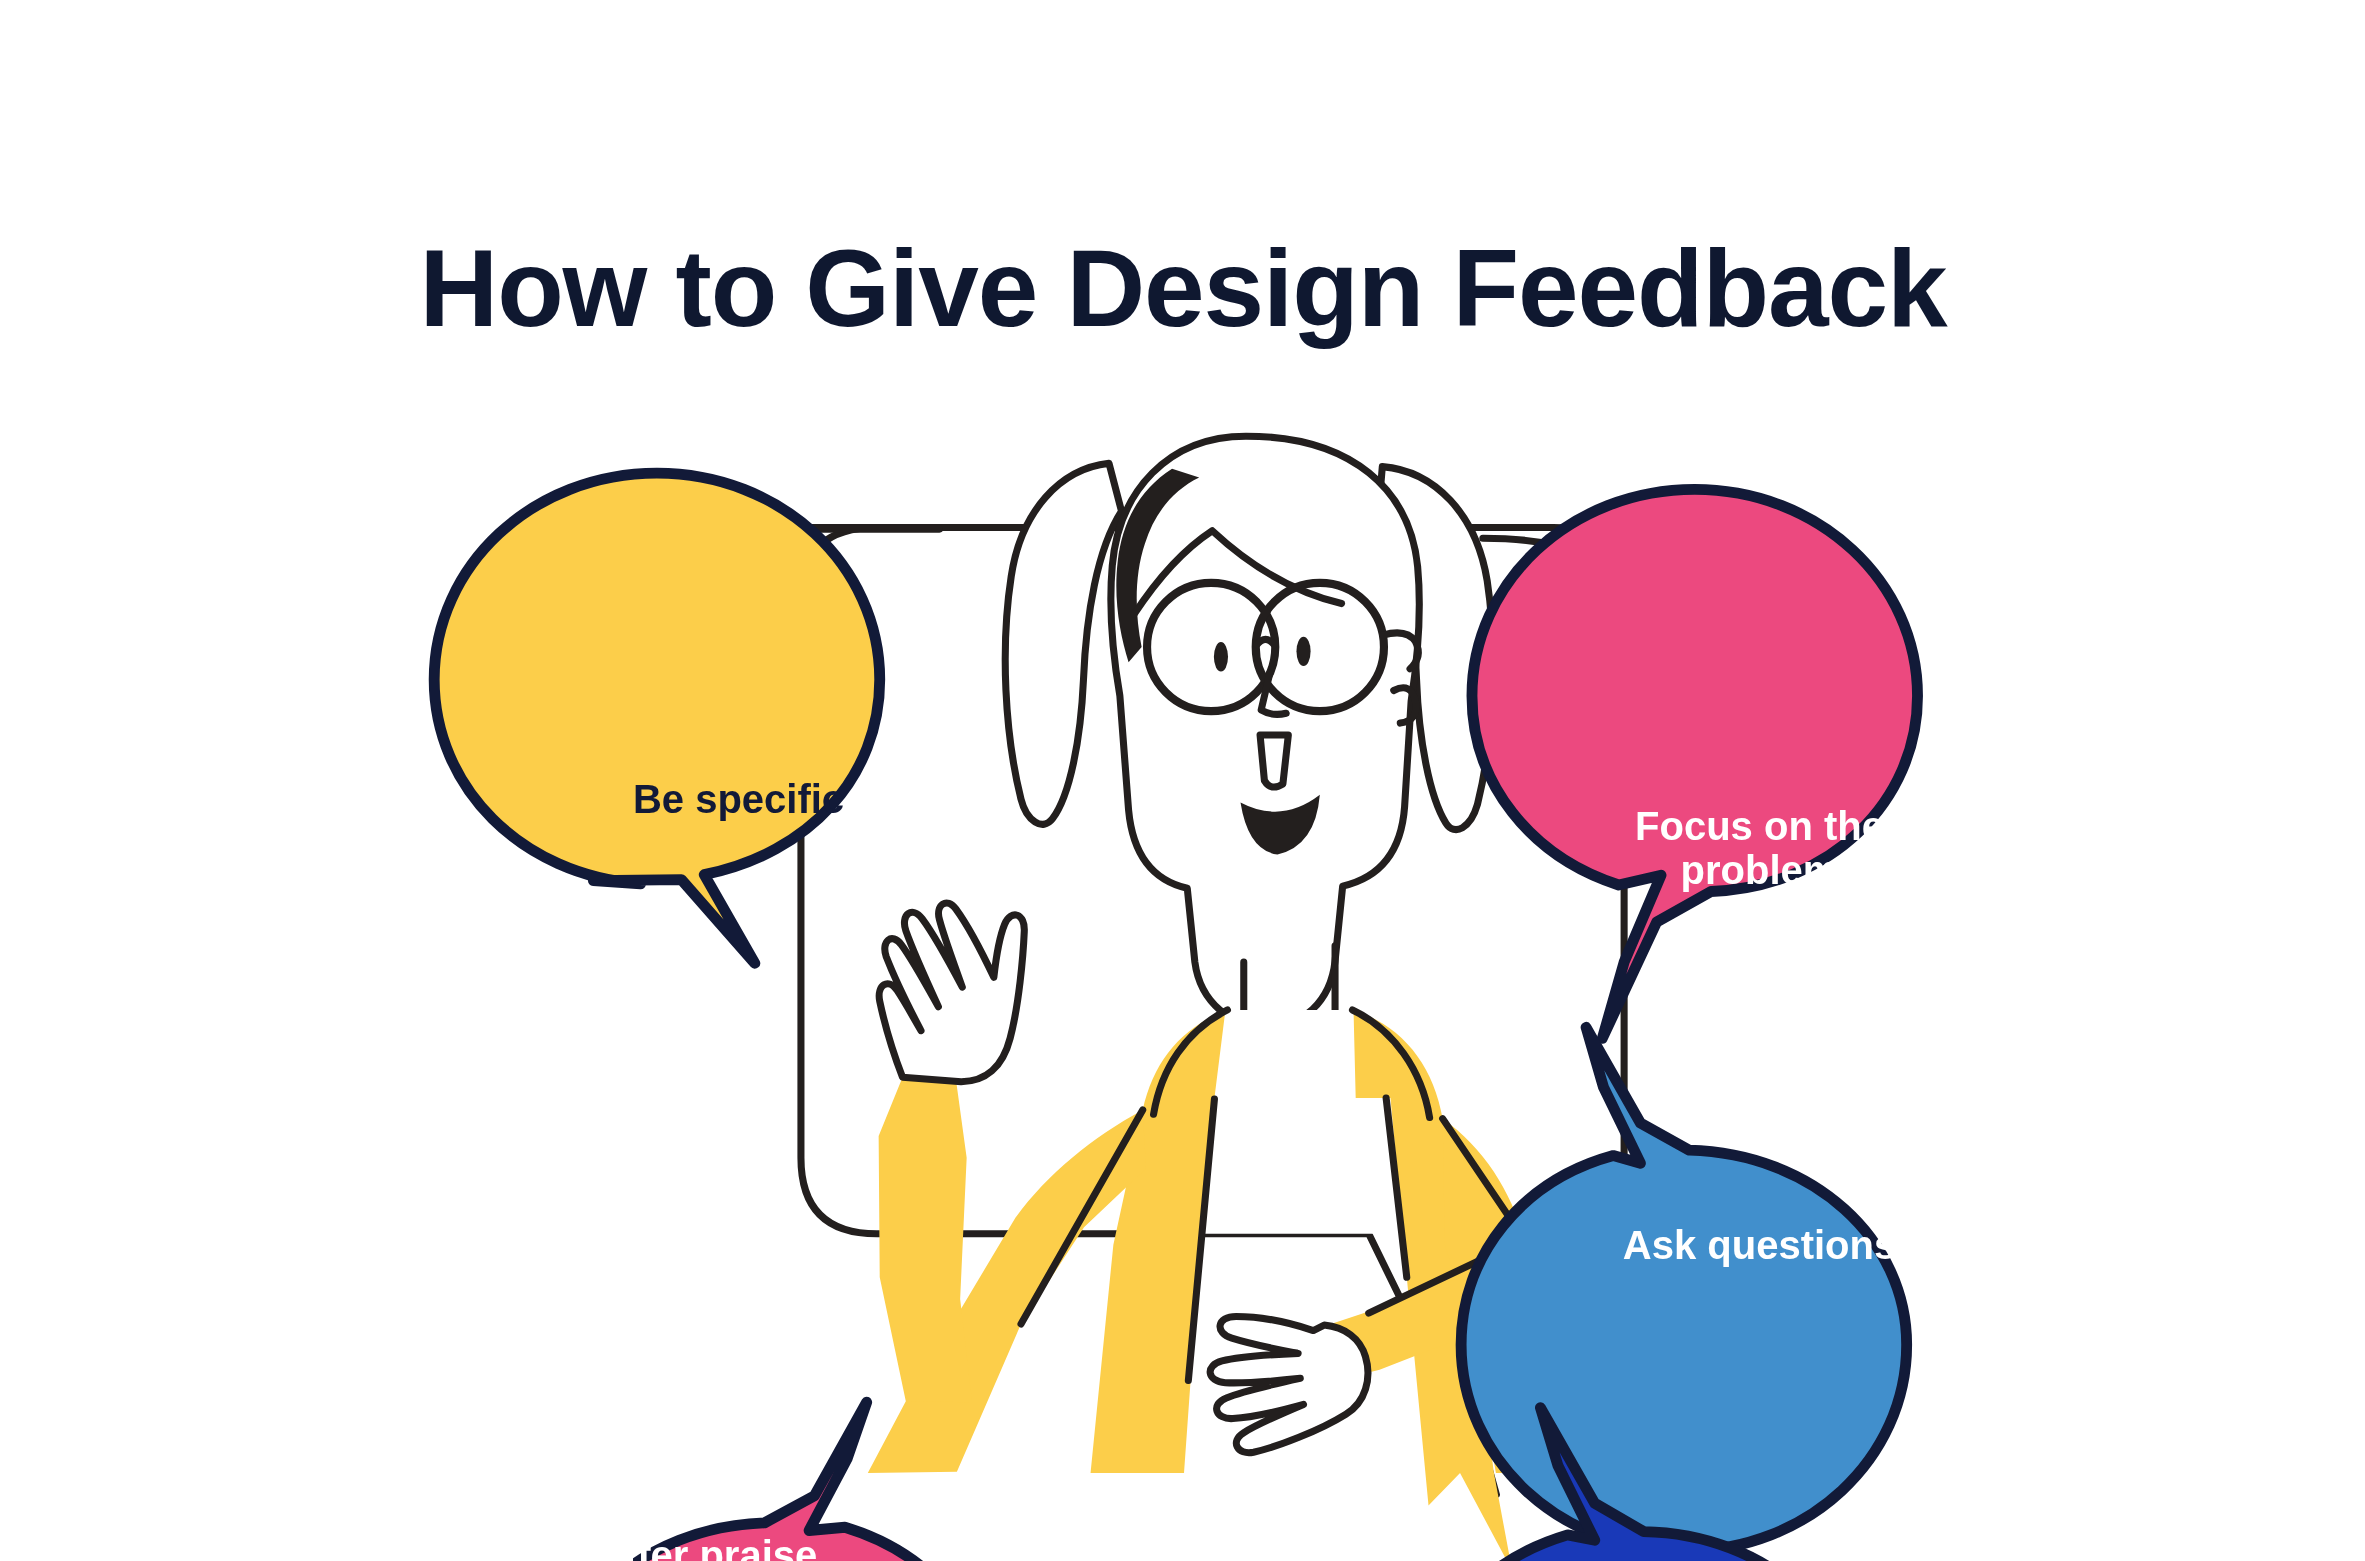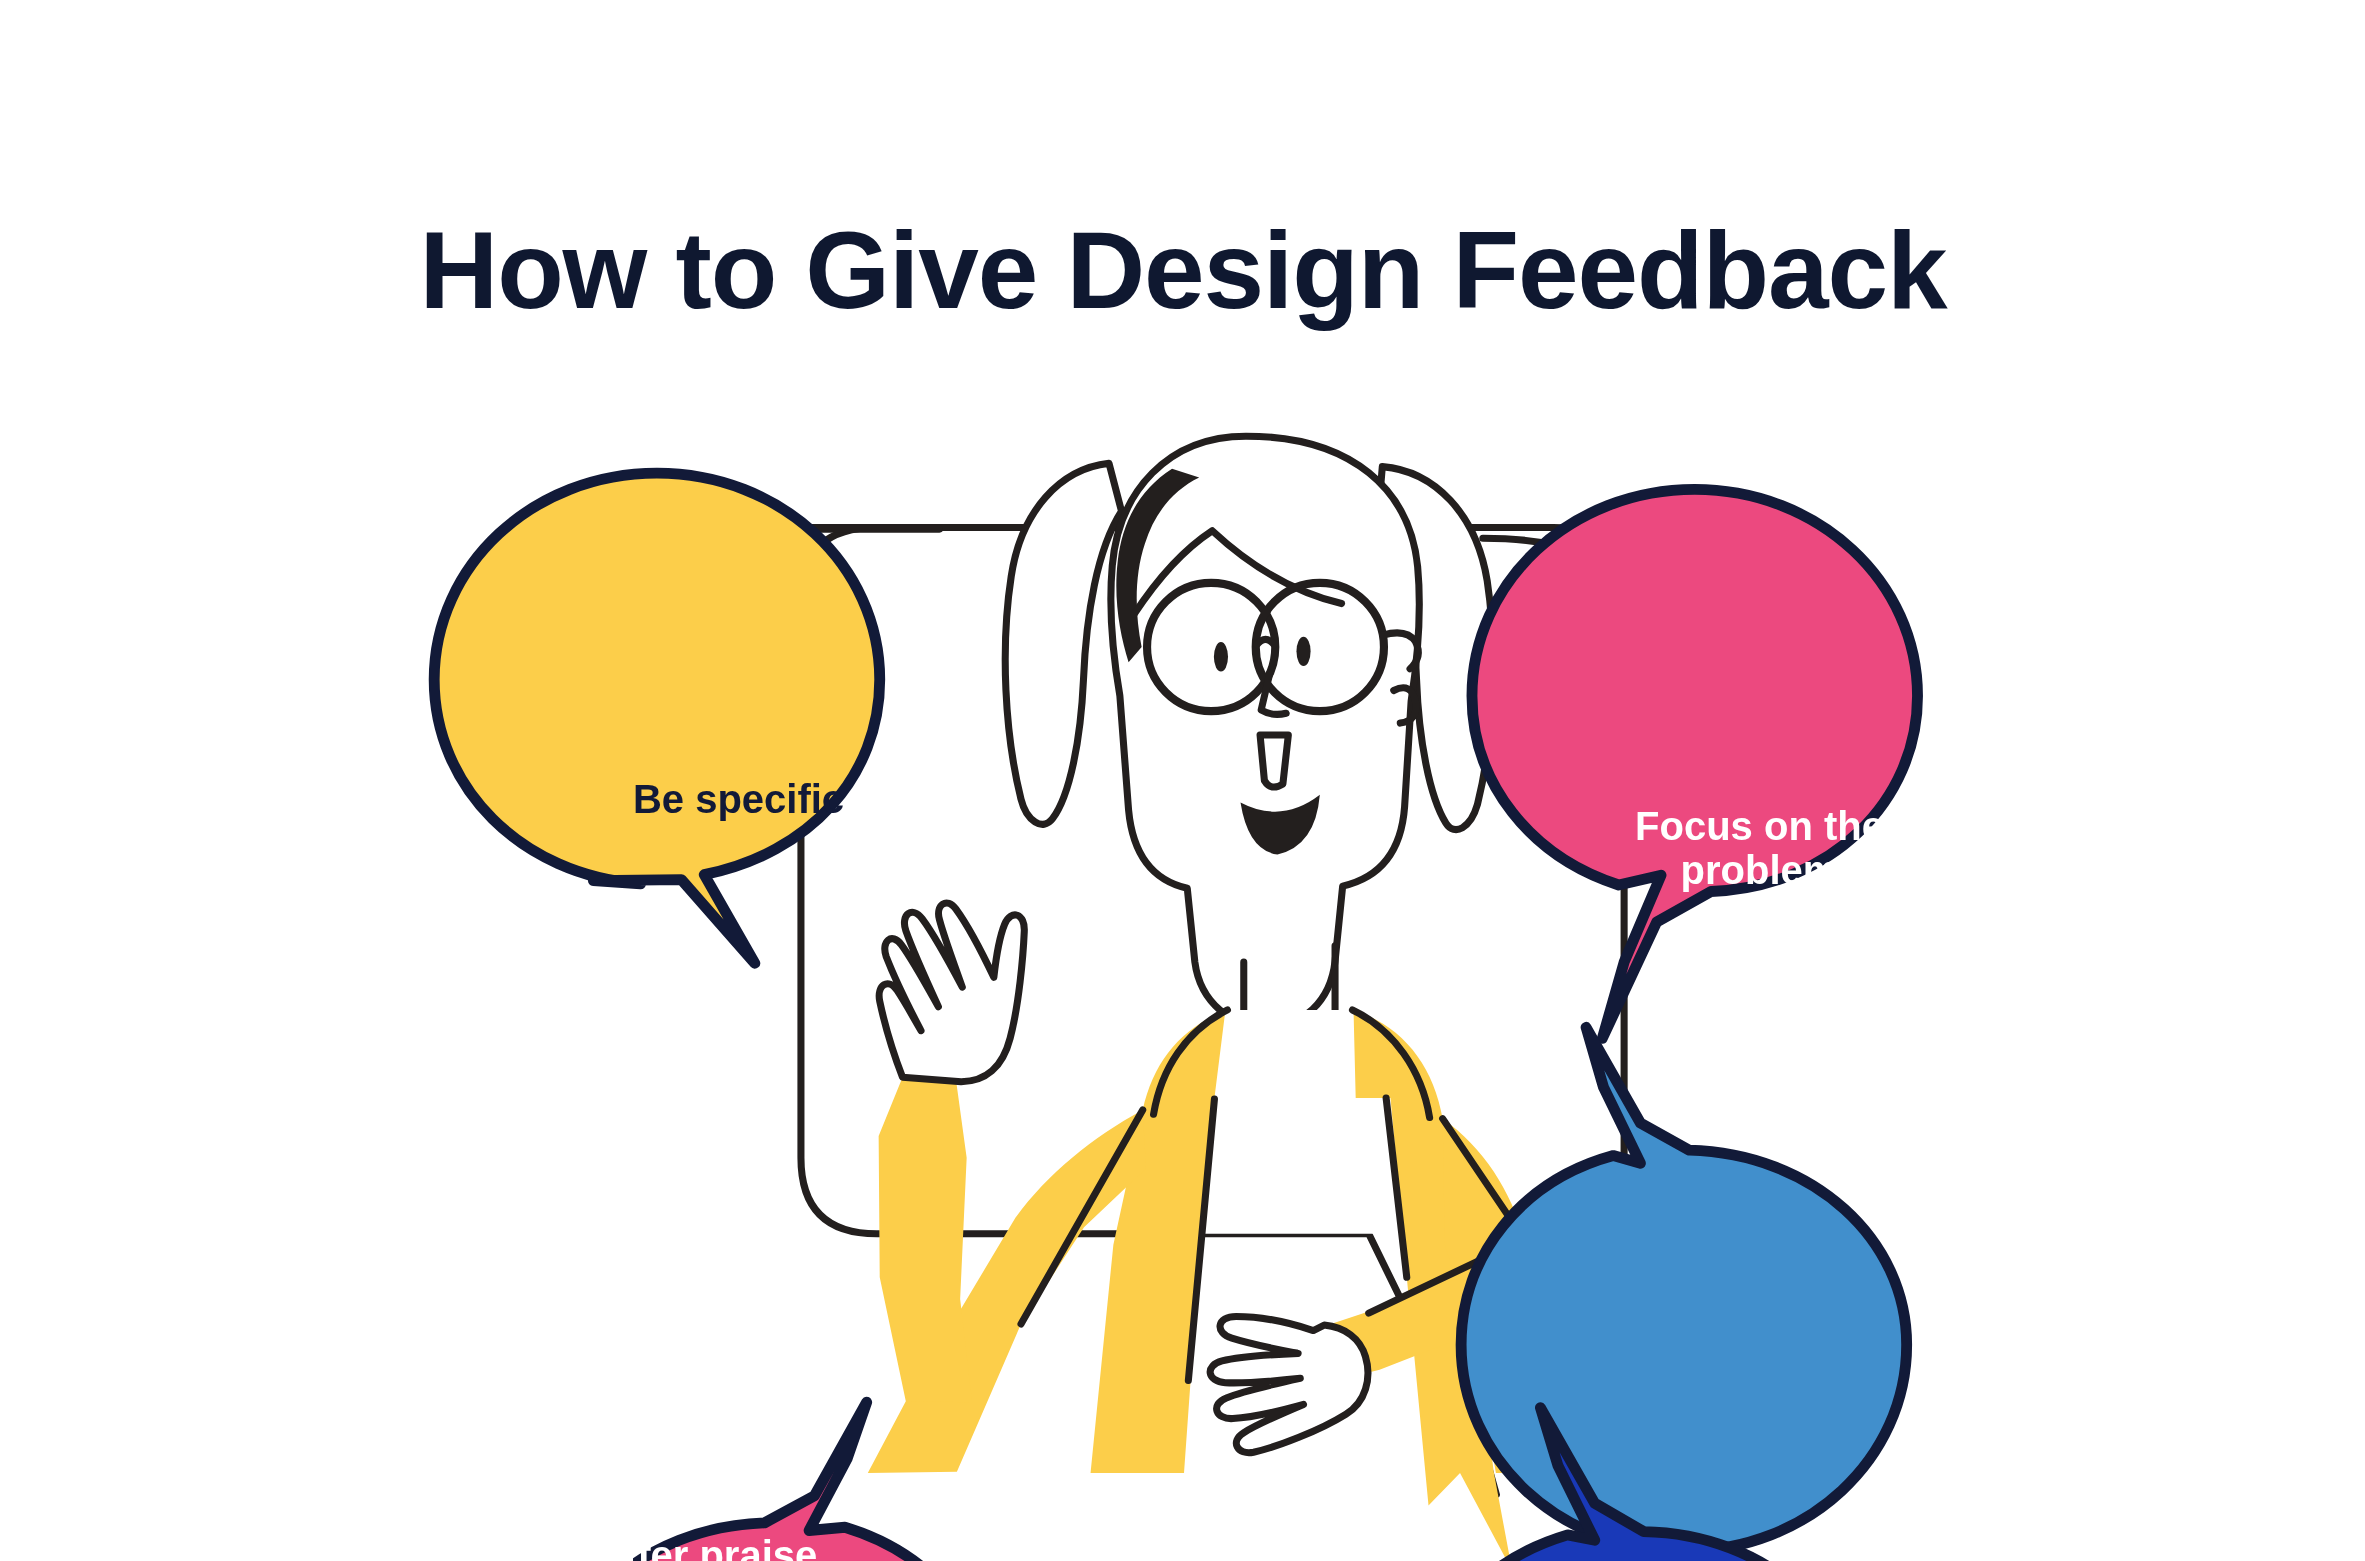--- a/index.html
+++ b/index.html
@@ -18,21 +18,21 @@
   #infographic {
     position: relative;
     width: 2366px;
     height: 1562px;
     background: #ffffff;
   }
 
   #page-title {
     position: absolute;
     left: 0;
-    top: 140px;
+    top: 158px;
     width: 2366px;
     text-align: center;
     font-size: 109px;
     font-weight: 700;
     letter-spacing: -1.1px;
     color: #0F1830;
     line-height: 1.05;
     white-space: nowrap;
   }
 
@@ -342,20 +342,21 @@
       </g>
 
     </svg>
 
     
     <div class="bubble-label" id="label-be-specific">Be specific</div>
 
     <div class="bubble-label" id="label-focus-problem">Focus on the
 problem</div>
 
+    <div class="bubble-label" id="label-ask-questions">Ask questions</div>
 
     
 
     <div class="bubble-label" id="label-offer-praise">Offer praise
 &amp; critique</div>
   </div>
 
 </div>
 
 

